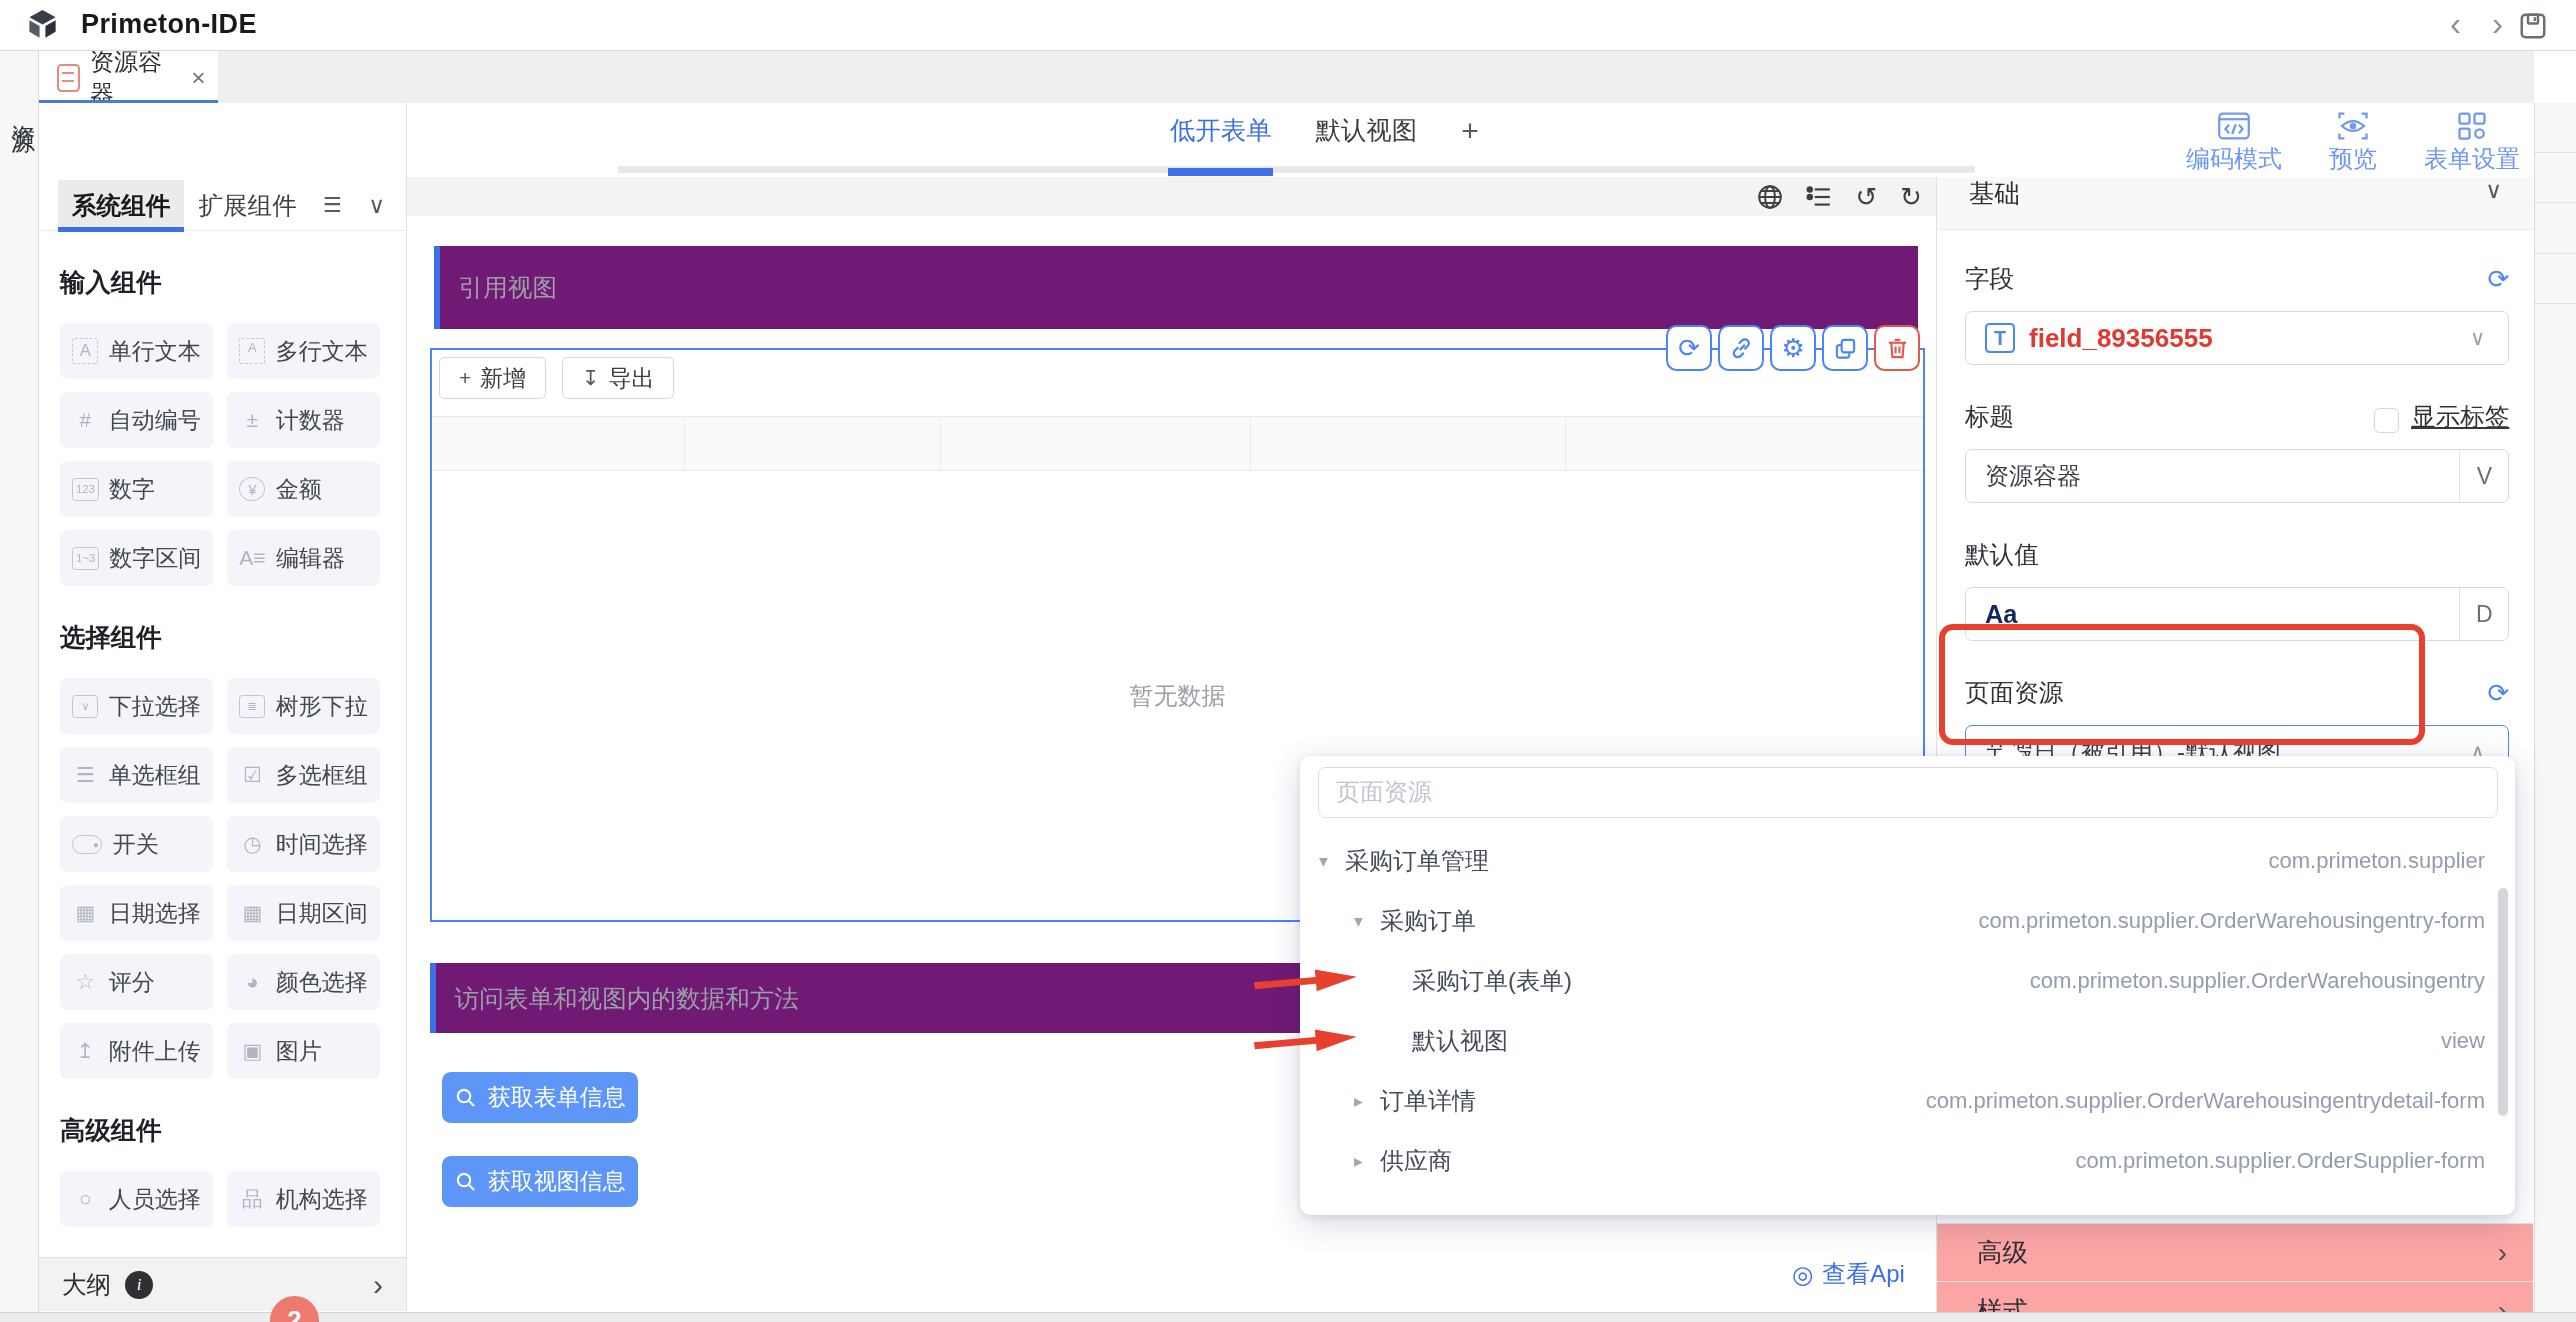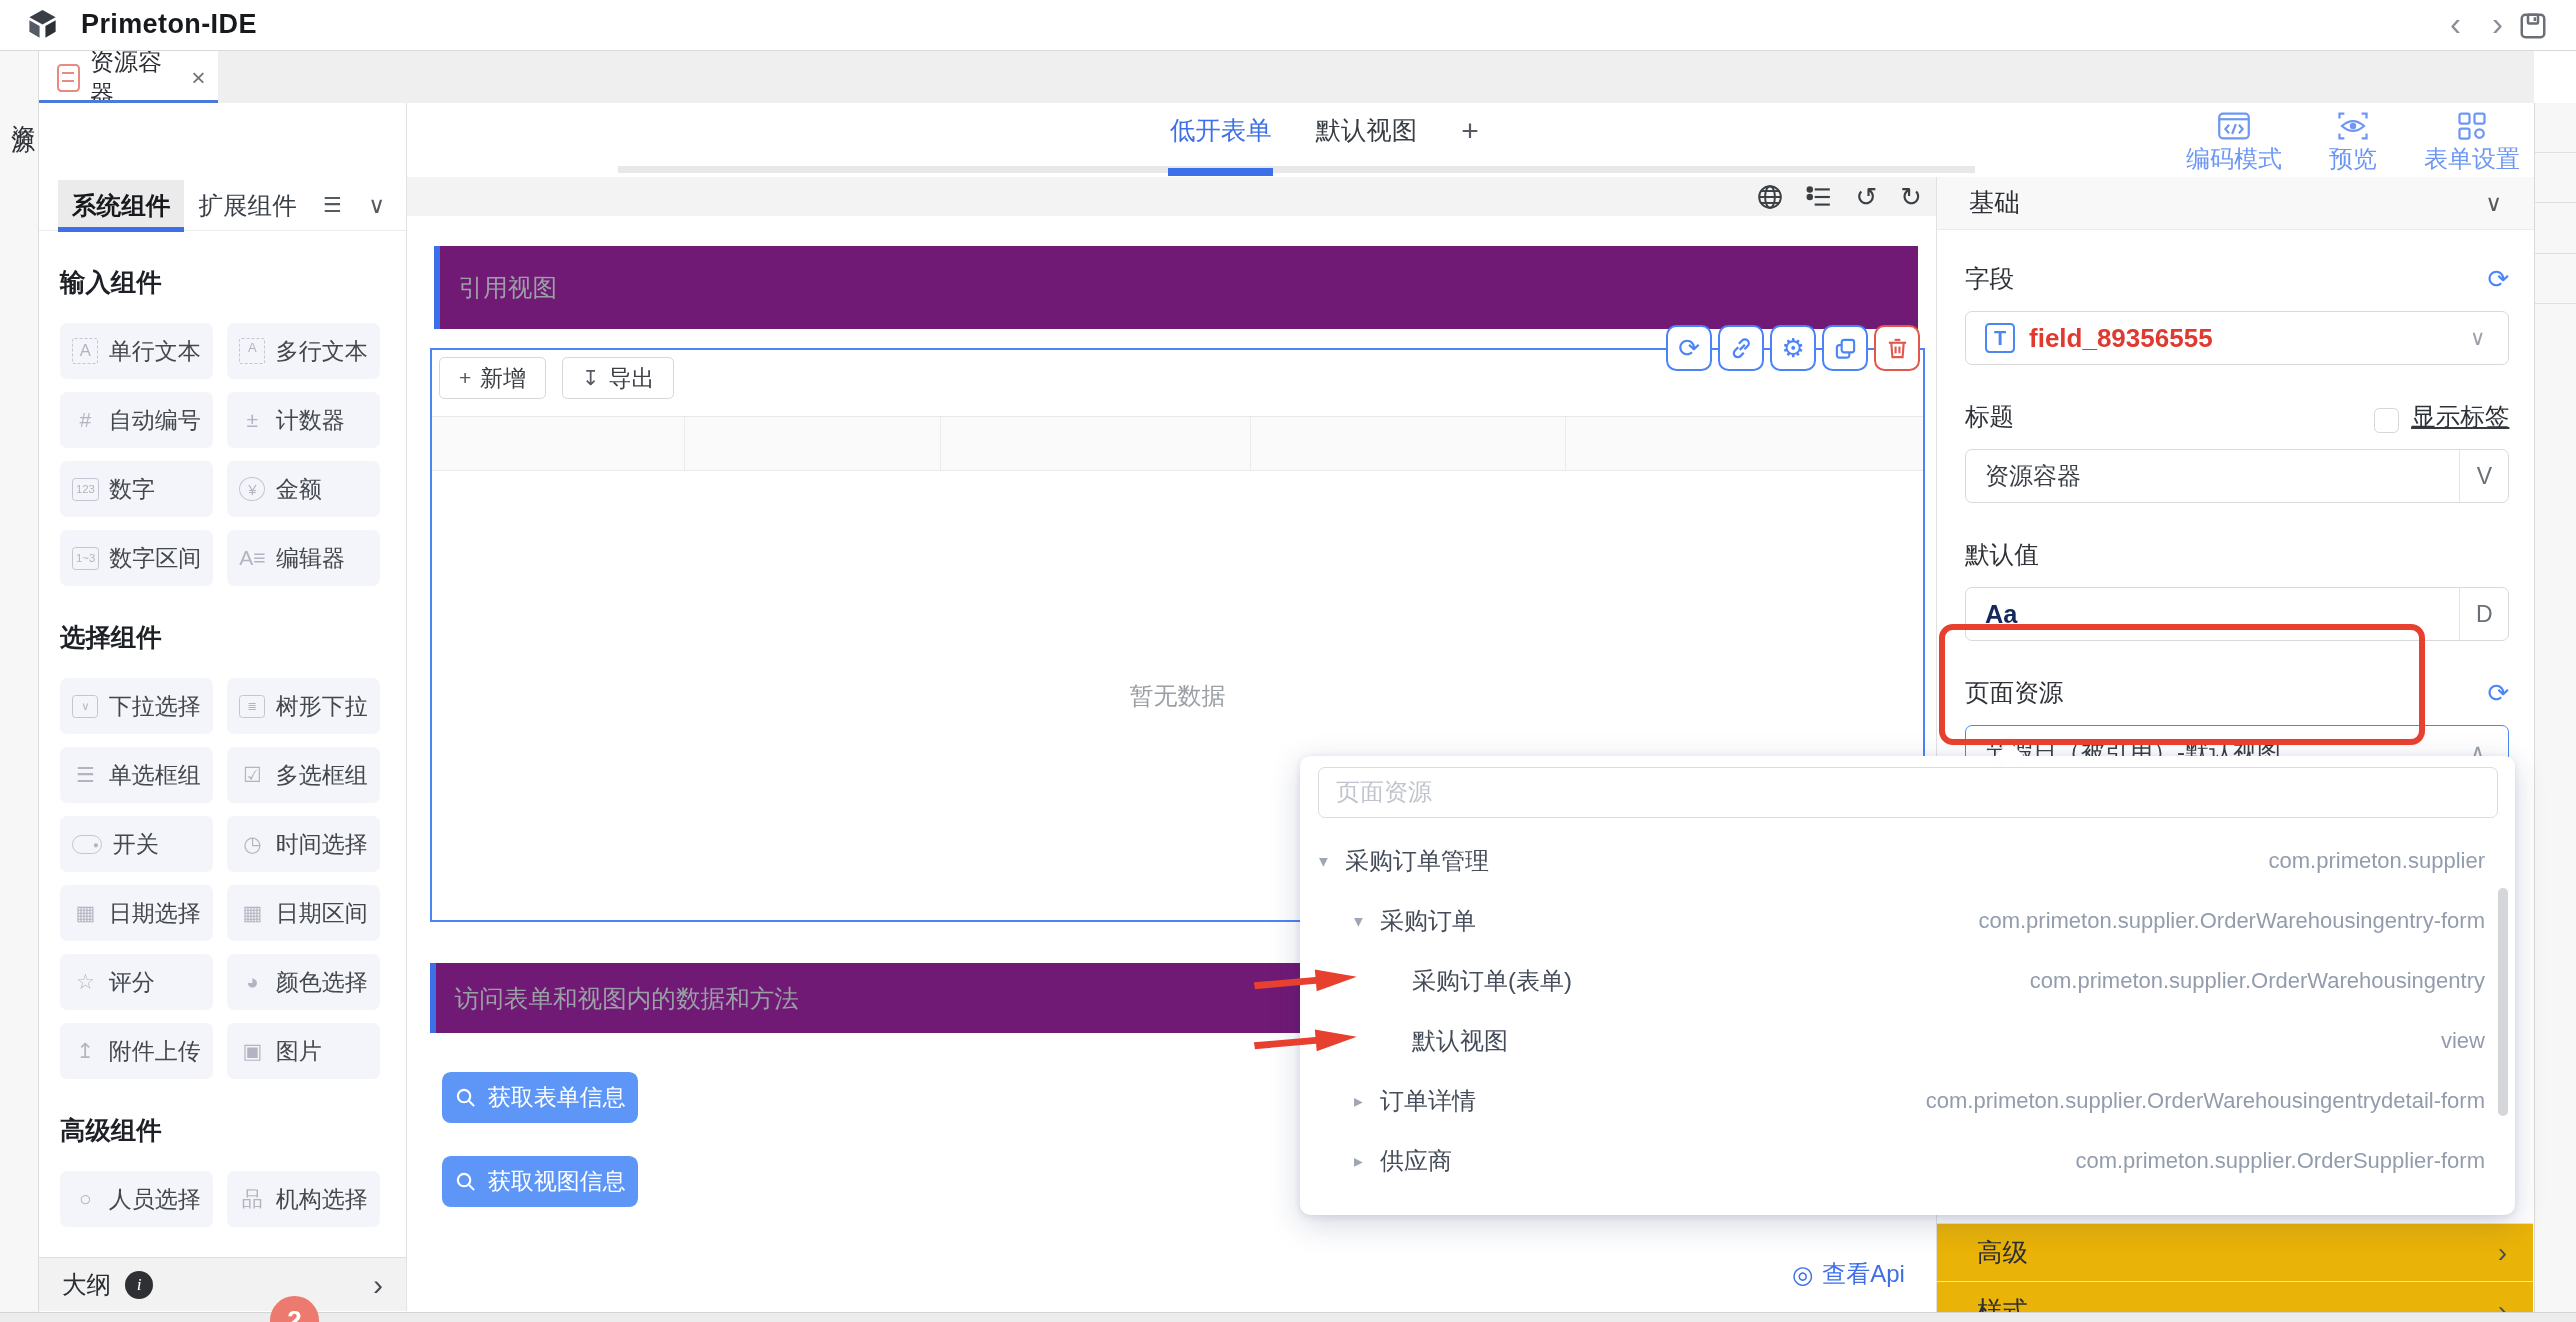--- a/index.html
+++ b/index.html
@@ -84,42 +84,42 @@
   .dt-head { display:flex; background:#fafafa; border-top:1.8px solid #e9e9e9; border-bottom:1.8px solid #e9e9e9; height:55px; }
   .dt-th { display:flex; align-items:center; padding-left:19px; font-size:23px; color:#41464f; border-right:1.8px solid #ebebeb; }
   .dt-th:nth-child(1){ width:253px; } .dt-th:nth-child(2){ width:256px; } .dt-th:nth-child(3){ width:310px; } .dt-th:nth-child(4){ width:315px; } .dt-th:nth-child(5){ flex:1; border-right:none; }
   .dt-empty { height:449px; display:flex; align-items:center; justify-content:center; font-size:24px; color:#9aa0a6; }
   .action-btn { position:absolute; left:35px; width:196px; height:51px; background:#5e96f7; border:none; border-radius:8.8px; color:#fff; font-size:23px; display:flex; align-items:center; justify-content:center; gap:10.5px; cursor:pointer; font-family:inherit; }
   .ab1 { top:856px; } .ab2 { top:940px; }
   .api-link { position:absolute; left:1385px; top:1042px; display:flex; align-items:center; gap:8.8px; color:#3d6fe8; font-size:24px; cursor:pointer; }
   .api-link .eye { font-size:24.6px; }
   
   .inspector { position:absolute; left:1936px; top:177px; width:598px; height:1135px; background:#fff; border-left:1.8px solid #e2e2e2; }
-  .insp-header { height:53px; background:#f8f8f8; border-bottom:1.8px solid #ececec; display:flex; align-items:center; padding:0 32px;gap:23px; }
+  .insp-header { height:53px; background:#f8f8f8; border-bottom:1.8px solid #ececec; display:flex; padding:0 32px;gap:23px; }
   .insp-header .ih-label { font-size:25.4px; color:#2b2e33; }
   .insp-header .ih-chevron { margin-left:auto; font-size:23px; color:#565b62; cursor:pointer; }
   .insp-body { padding:32px 24.6px 0 28px; position:relative; }
   .prop-label-row { display:flex; align-items:center; margin-bottom:16px; }
   .prop-label { font-size:24.6px; color:#2f3338; }
   .refresh-ic { margin-left:auto; color:#4c86f5; font-size:26px; cursor:pointer; line-height:1; }
   .prop-row-gap { height:35px; }
   .select-box, .input-box { height:54px; border:1.8px solid #d9d9d9; border-radius:7px; background:#fff; display:flex; align-items:center; padding:0 0 0 19px; position:relative; }
   .select-box .sb-chevron { position:absolute; right:23px; font-size:21px; color:#9ba0a8; }
   .field-t-icon { width:30px; height:30px; border:2.6px solid #4c86f5; border-radius:4.4px; color:#4c86f5; font-size:20px; font-weight:700; display:flex; align-items:center; justify-content:center; margin-right:14px; }
   .field-value { font-size:26px; font-weight:700; color:#e0392f; }
   .chk-row { display:flex; align-items:flex-end; gap:12.3px; margin-left:auto;text-decoration:underline; }
   .checkbox { width:24.6px; height:24.6px; border:1.8px solid #d4d6da; border-radius:5.3px; background:#fff; cursor:pointer; }
   .chk-label { font-size:24.6px; color:#2f3338; }
   .input-box .in-text { font-size:24px; color:#3a3f46; }
   .input-box .addon { position:absolute; right:0; top:0; bottom:0; width:49px; border-left:1.8px solid #e3e3e3; display:flex; align-items:center; justify-content:center; font-size:23px; color:#6a6f76; cursor:pointer; }
   .input-box.default .in-text { font-weight:700; color:#14275e; font-size:25.4px; }
   .select-box.resource { border-color:#4c86f5; }
   .select-box.resource .in-text { font-size:24px; color:#3a3f46; }
   .collapsed-secs { position:absolute; left:0px; top:1046px; width:596px; }
-  .col-sec { height:58px; background:#eab308; border-top:1.8px solid #e3e3e3; display:flex; align-items:center; padding:0 26px 0 40px; cursor:pointer; }
+  .col-sec { height:58px; background:#fca5a5; border-top:1.8px solid #e3e3e3; display:flex; align-items:center; padding:0 26px 0 40px; cursor:pointer; }
   .col-sec .cs-label { font-size:25.4px; color:#2b2e33; }
   .col-sec .cs-chevron { margin-left:auto; font-size:28px; color:#4a4e54; }
   
   .right-rail { position:absolute; left:2534px; top:103px; width:42px; height:1219px; background:#f7f7f7; border-left:1.8px solid #d9d9d9; }
   .rr-item { width:42px; padding:24.6px 0; writing-mode:vertical-rl; text-orientation:upright; font-size:24px; color:#2f3338; letter-spacing:7px; text-align:center; border-bottom:1.8px solid #e0e0e0; cursor:pointer; margin:0 auto; }
   
   .dropdown { position:absolute; left:1300px; top:756px; width:1215px; height:459px; background:#fff; border-radius:10.5px; box-shadow:0 8.8px 32px rgba(21,41,94,.18), 0 1.8px 7px rgba(21,41,94,.10); z-index:50; }
   .dd-notch { position:absolute; left:699px; top:-9.6px; width:21px; height:21px; background:#fff; transform:rotate(45deg); box-shadow:-2.6px -2.6px 6.1px rgba(21,41,94,.06); }
   .dd-search { position:absolute; left:17.5px; top:10.5px; width:1180px; height:51px; border:1.8px solid #dcdcdc; border-radius:7px; font-size:24px; color:#3a3f46; padding:0 17.5px; outline:none; background:#fff; font-family:inherit; }
   .dd-search::placeholder { color:#c0c4cc; }

